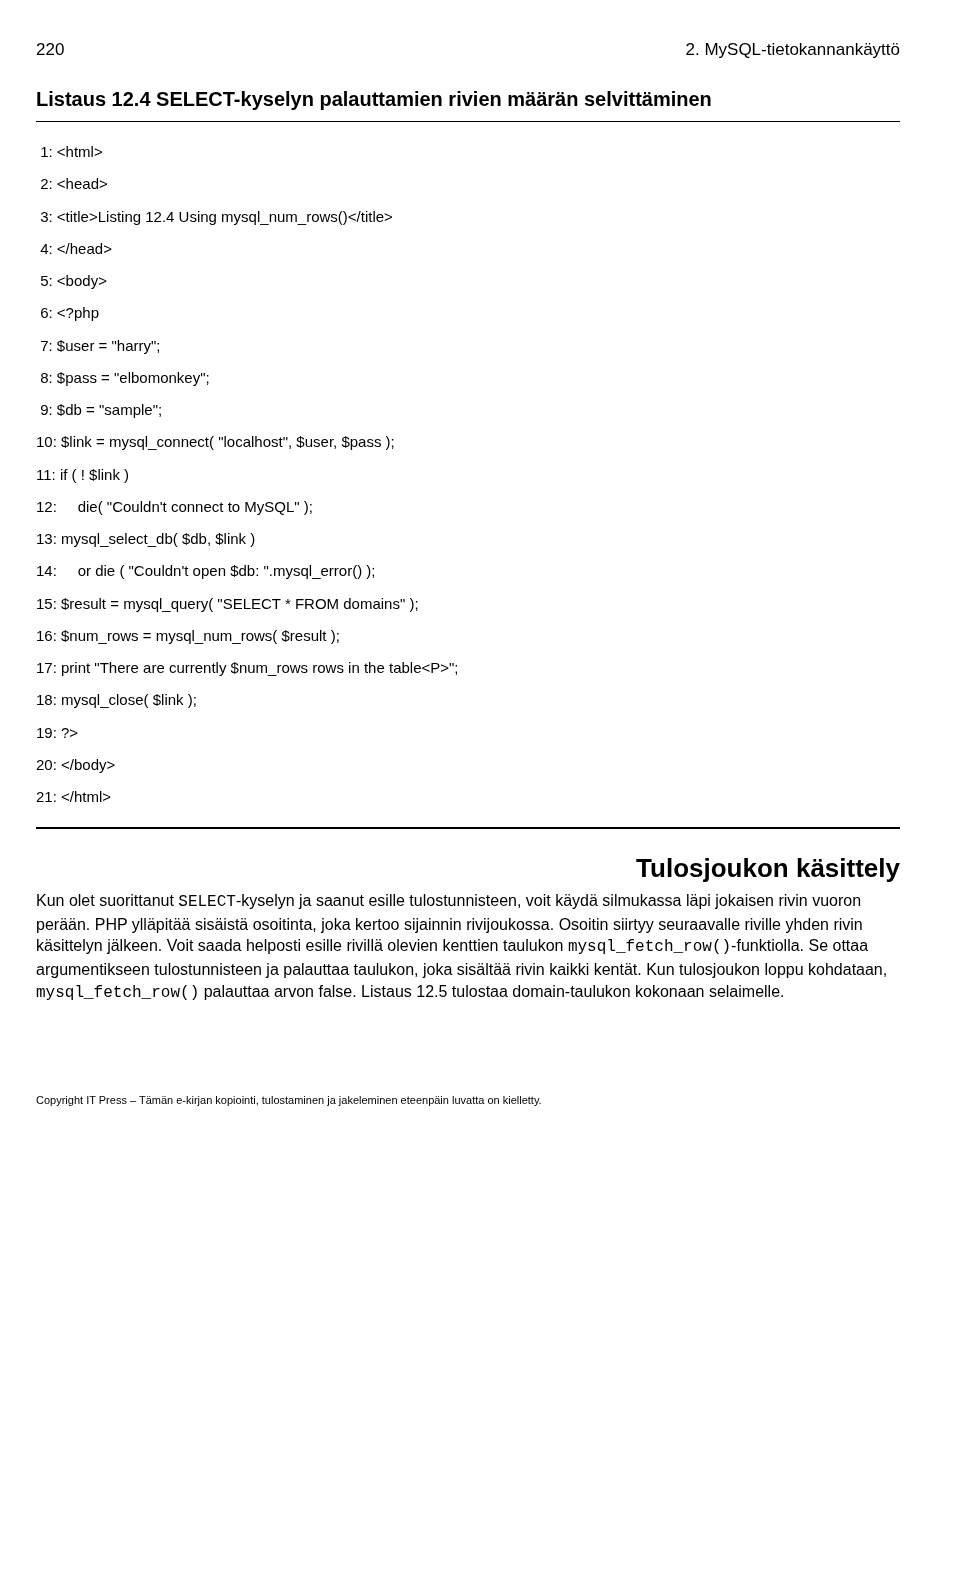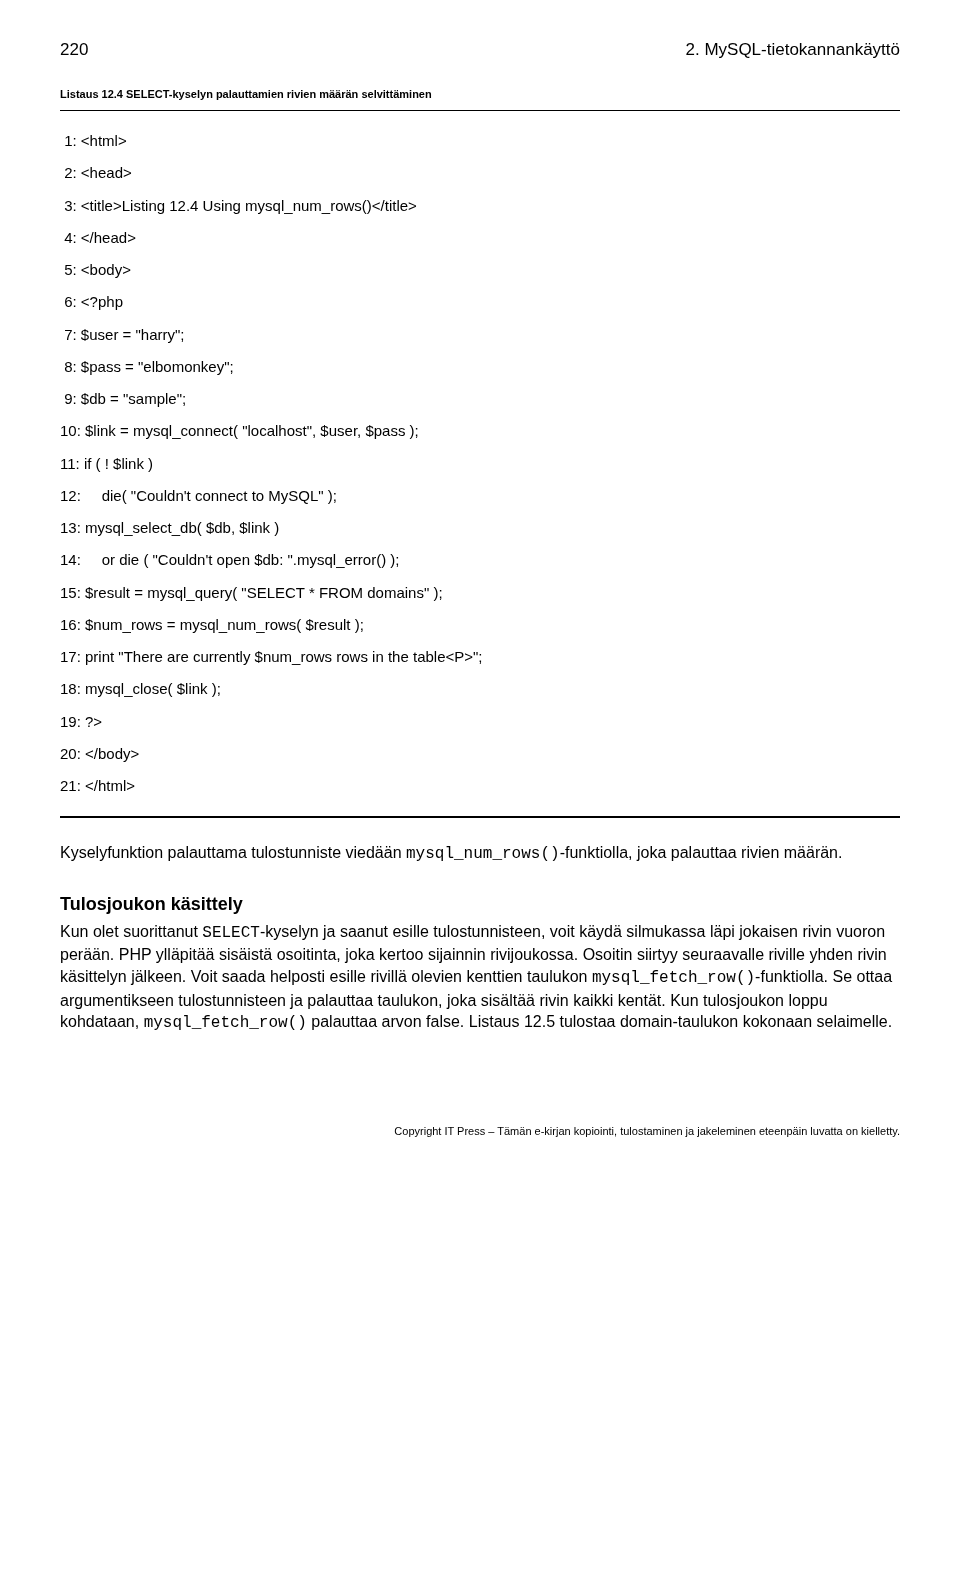--- a/index.html
+++ b/index.html
@@ -4,31 +4,31 @@
 <style>
   body {
     margin: 0;
     padding: 0;
     background: #fff;
     font-family: Arial, Helvetica, sans-serif;
     color: #000;
     width: 960px;
   }
   .page {
-    padding: 40px 60px 60px 60px;
+    padding: 40px 60px 60px 36px;
     box-sizing: border-box;
   }
   .header-row {
     display: flex;
     justify-content: space-between;
     font-size: 17px;
     margin-bottom: 28px;
   }
   .listing-title {
-    font-size: 11px;
+    font-size: 20px;
     font-weight: bold;
     margin-bottom: 10px;
   }
   .rule-thin {
     border: none;
     border-top: 1px solid #000;
     margin: 0 0 14px 0;
   }
   .rule-thick {
     border: none;
@@ -44,26 +44,27 @@
   }
   .body-text {
     font-size: 16px;
     line-height: 1.35;
     margin: 0 0 28px 0;
   }
   .monofrag {
     font-family: "Courier New", Courier, monospace;
   }
   h2.section {
-    font-size: 18px;
+    font-size: 26px;
     font-weight: bold;
     margin: 0 0 6px 0;
+    text-align: right;
   }
   .footer {
-    text-align: right;
+    text-align: left;
     font-size: 11px;
     margin-top: 90px;
   }
 </style>
 </head>
 <body>
 
 <div class="page">
 
   <div class="header-row">
@@ -91,23 +92,20 @@
 15: $result = mysql_query( "SELECT * FROM domains" );
 16: $num_rows = mysql_num_rows( $result );
 17: print "There are currently $num_rows rows in the table&lt;P&gt;";
 18: mysql_close( $link );
 19: ?&gt;
 20: &lt;/body&gt;
 21: &lt;/html&gt;</pre>
 
   <hr class="rule-thick">
 
-  <p class="body-text">
-    <span>Kyselyfunktion palauttama tulostunniste viedään </span><span class="monofrag">mysql_num_rows()</span><span>-funktiolla, joka palauttaa rivien määrän.</span>
-  </p>
 
   <h2 class="section">Tulosjoukon käsittely</h2>
 
   <p class="body-text">
     <span>Kun olet suorittanut </span><span class="monofrag">SELECT</span><span>-kyselyn ja saanut esille tulostunnisteen, voit käydä silmukassa läpi jokaisen rivin vuoron perään. PHP ylläpitää sisäistä osoitinta, joka kertoo sijainnin rivijoukossa. Osoitin siirtyy seuraavalle riville yhden rivin käsittelyn jälkeen. Voit saada helposti esille rivillä olevien kenttien taulukon </span><span class="monofrag">mysql_fetch_row()</span><span>-funktiolla. Se ottaa argumentikseen tulostunnisteen ja palauttaa taulukon, joka sisältää rivin kaikki kentät. Kun tulosjoukon loppu kohdataan, </span><span class="monofrag">mysql_fetch_row()</span><span> palauttaa arvon false. Listaus 12.5 tulostaa domain-taulukon kokonaan selaimelle.</span>
   </p>
 
   <div class="footer">Copyright IT Press – Tämän e-kirjan kopiointi, tulostaminen ja jakeleminen eteenpäin luvatta on kielletty.</div>
 
 </div>

